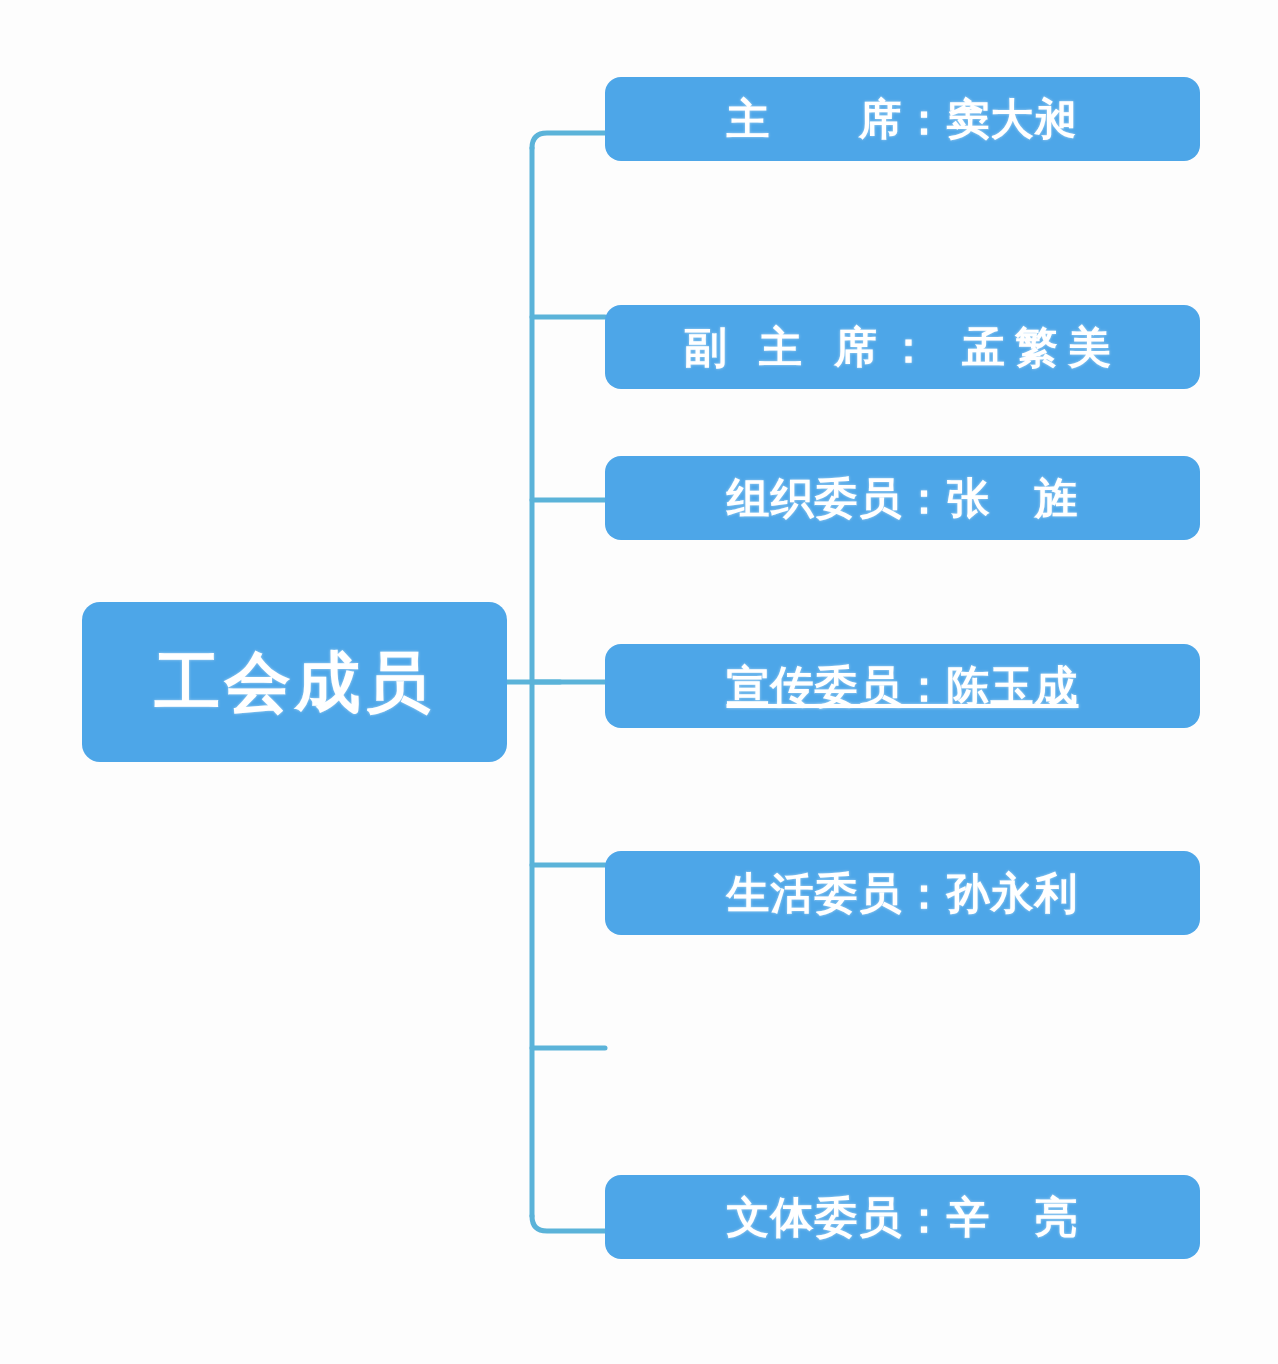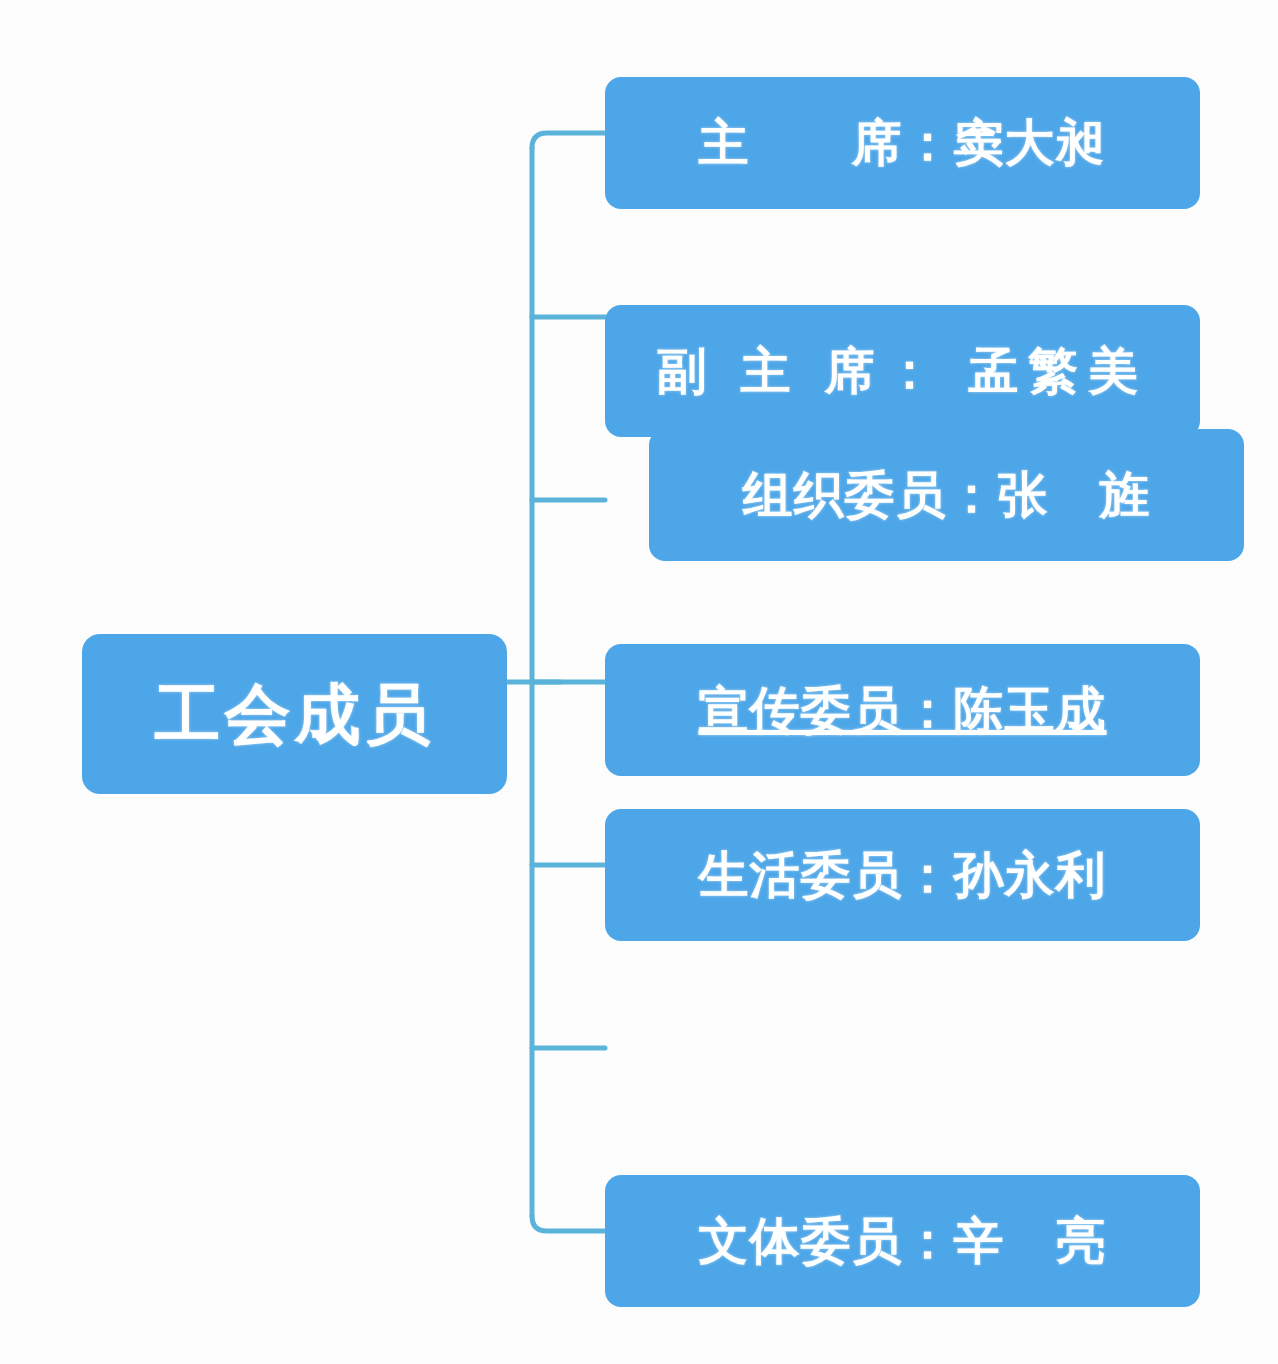--- a/index.html
+++ b/index.html
@@ -33,43 +33,43 @@
     display: flex;
     align-items: center;
     color: #ffffff;
     font-weight: bold;
     text-shadow: 0 0 3px rgba(255,255,255,0.55);
     white-space: pre;
     line-height: 1;
   }
   .node-root {
     left: 82px;
-    top: 634px;
+    top: 602px;
     width: 425px;
     height: 160px;
     justify-content: center;
     font-size: 66px;
     letter-spacing: 4px;
     border-radius: 18px;
     z-index: 2;
   }
   .node-child {
     left: 605px;
     width: 595px;
-    height: 132px;
+    height: 84px;
     justify-content: center;
-    font-size: 50px;
+    font-size: 43px;
     letter-spacing: 1px;
     z-index: 2;
   }
   .c0 { top:  77px; }
   .c1 { top: 261px; margin-top: 44px; }
-  .c2 { top: 429px; margin-left: 44px; }
+  .c2 { top: 456px; }
   .c3 { top: 644px; text-decoration: underline; }
-  .c4 { top: 809px; }
+  .c4 { top: 851px; }
   .c5 { top: 992px; }
   .c6 { top: 1175px; }
 
   .node-child.wide-track { letter-spacing: 10px; }
 </style>
 </head>
 <body>
 
 <div id="canvas">
 

